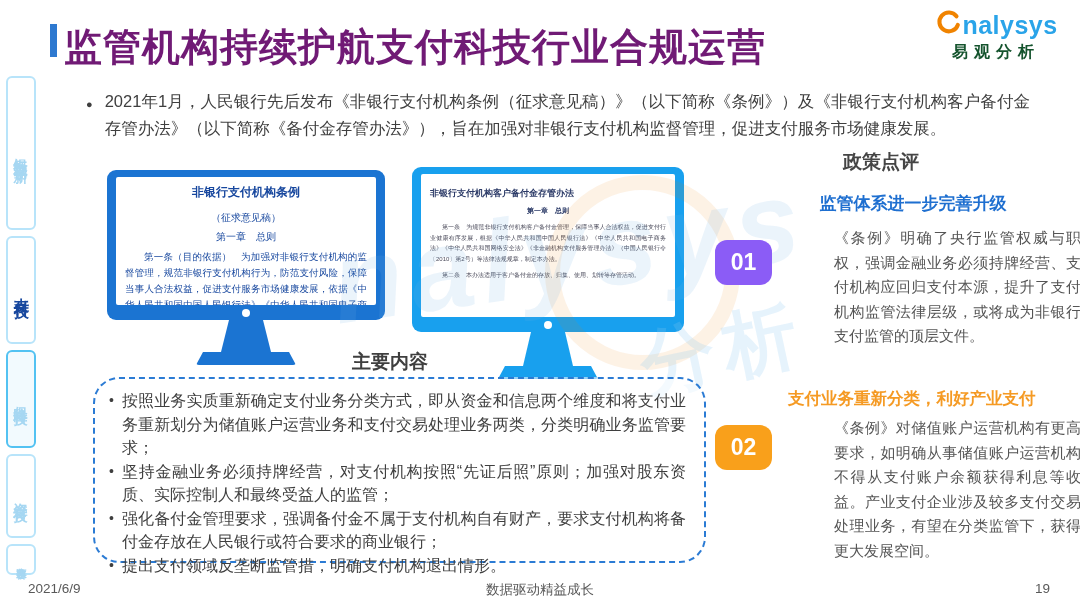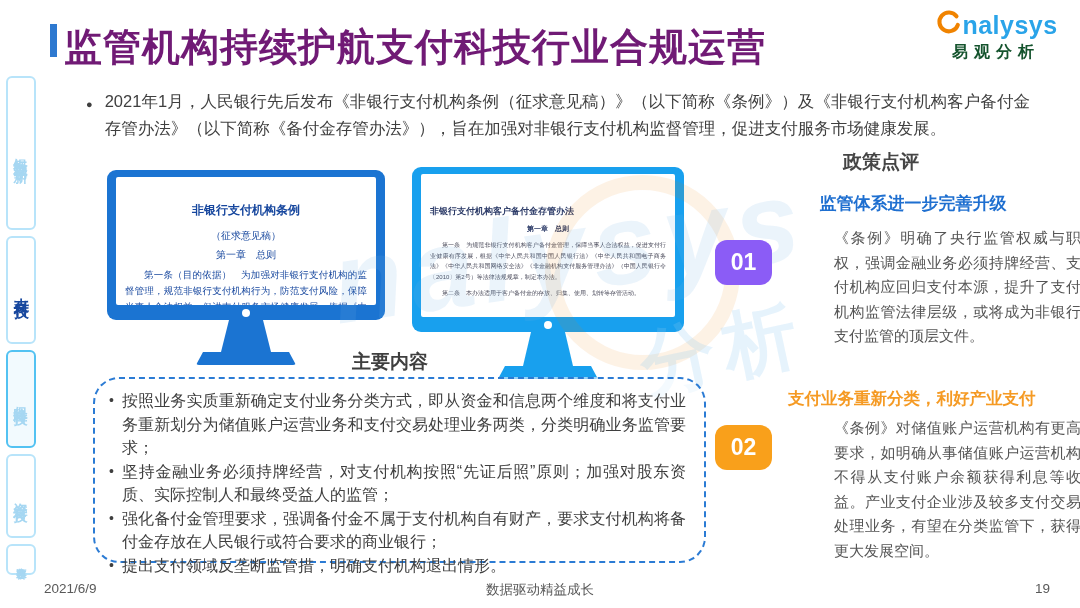--- a/index.html
+++ b/index.html
@@ -32,21 +32,21 @@
   .intro-dot::before { content:"●"; font-size:11px; color:#3F3F3F; position:relative; top:6px; }
   .intro-text { font-size:16.5px; line-height:27px; color:#3F3F3F; text-align:justify; }
 
   
   .monitor { position:absolute; z-index:1; }
   .bezel { position:relative; border-radius:9px; padding:7px 9px 15px 9px; }
   .m-left  { left:107px; top:170px; width:278px; }
   .m-left  .bezel { background:#1B74D2; height:150px; }
   .m-right { left:412px; top:167px; width:272px; }
   .m-right .bezel { background:#18A0EE; height:165px; }
-  .screen { background:#fff; width:100%; height:100%; overflow:hidden; padding:25px 9px; border-radius:2px; }
+  .screen { background:#fff; width:100%; height:100%; overflow:hidden; padding:7px 9px; border-radius:2px; }
   .camera { position:absolute; left:50%; bottom:3px; width:8px; height:8px; margin-left:-4px; background:#fff; border-radius:50%; }
   .neck { margin:0 auto; background:inherit; }
   .m-left  .neck { width:50px; height:32px; background:#1B74D2; clip-path:polygon(16% 0,84% 0,100% 100%,0 100%); }
   .m-right .neck { width:50px; height:34px; background:#18A0EE; clip-path:polygon(16% 0,84% 0,100% 100%,0 100%); }
   .base { margin:0 auto; border-radius:3px; }
   .m-left  .base { width:100px; height:13px; background:#1B74D2; clip-path:polygon(7% 0,93% 0,100% 100%,0 100%); }
   .m-right .base { width:100px; height:13px; background:#18A0EE; clip-path:polygon(7% 0,93% 0,100% 100%,0 100%); }
 
   .doc1-title { font-size:12px; font-weight:700; color:#17479E; text-align:center; }
   .doc1-sub   { font-size:10px; color:#17479E; text-align:center; margin-top:10px; }
@@ -83,21 +83,21 @@
 
   
   .wm { position:absolute; pointer-events:none; z-index:3; }
   .wm-brand { left:330px; top:185px; font-size:115px; font-weight:700; font-style:italic;
               color:rgba(110,180,230,0.14); letter-spacing:8px; transform:rotate(-8deg); }
   .wm-cn { left:640px; top:300px; font-size:74px; font-weight:700; color:rgba(140,200,240,0.22);
            transform:rotate(-12deg); letter-spacing:10px; }
   .wm-ring { left:545px; top:175px; width:195px; height:195px; border:15px solid rgba(240,131,0,0.10); border-radius:50%; }
 
   
-  .footer-date { position:absolute; left:44px; top:581px; font-size:13.5px; color:#595959; }
+  .footer-date { position:absolute; left:28px; top:581px; font-size:13.5px; color:#595959; }
   .footer-slogan { position:absolute; left:0; top:581px; width:100%; text-align:center; font-size:13.5px; color:#595959; }
   .footer-page { position:absolute; right:30px; top:581px; font-size:13.5px; color:#595959; }
 </style>
 </head>
 <body>
 
 <div class="slide">
 
   <div class="wm wm-ring"></div>
   <div class="wm wm-brand">nalysys</div>

